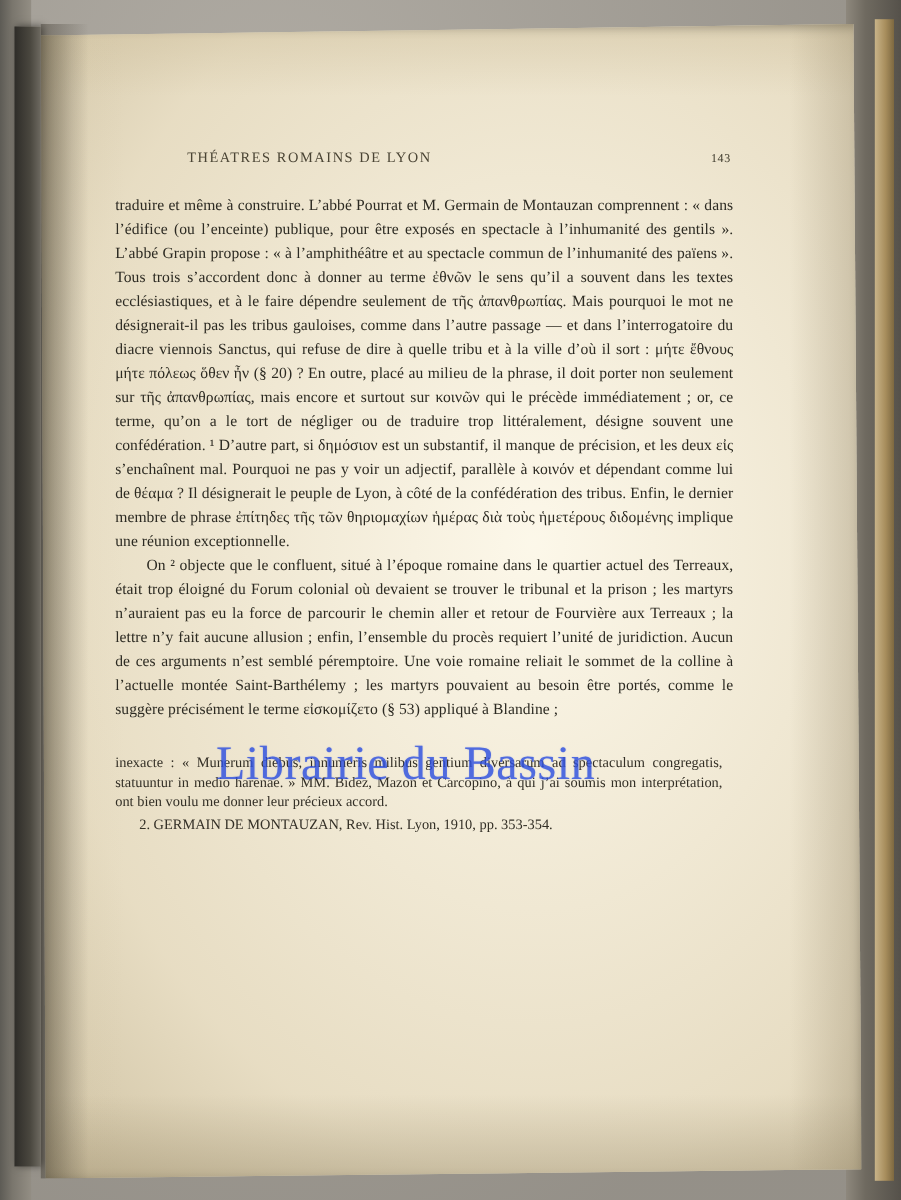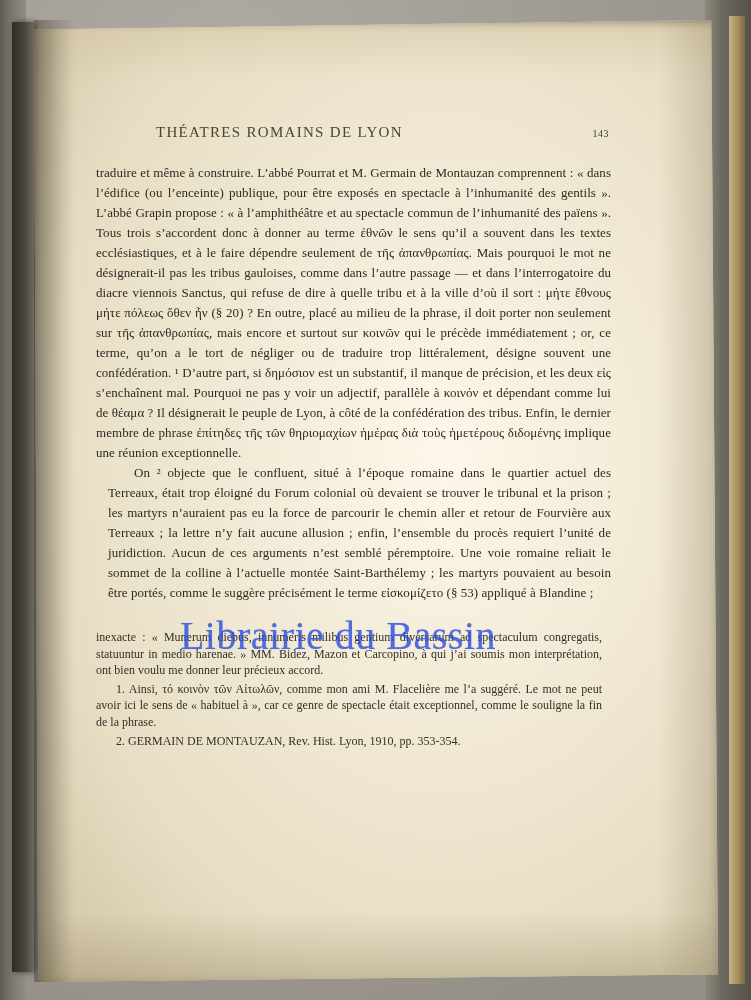--- a/index.html
+++ b/index.html
@@ -73,41 +73,40 @@
     font-size: 11.2px;
     letter-spacing: 1.25px;
     color: #4a4434;
     margin-bottom: 22px;
     padding-left: 60px;
     padding-right: 2px;
   }
   .rh-title {
     font-variant: small-caps;
     text-transform: uppercase;
-    font-size: 15px;
+    font-size: 12px;
     letter-spacing: 1.3px;
   }
   .rh-folio {
     font-size: 10px;
     letter-spacing: 0.5px;
     color: #3e3a2c;
   }
   .body-text p {
     margin: 0;
     text-align: justify;
     text-justify: inter-word;
     font-size: 13px;
     line-height: 20px;
     color: #2c2a22;
     letter-spacing: 0.05px;
     hyphens: none;
   }
   .body-text p.indent {
     text-indent: 26px;
-    margin-left: 12px;
   }
   .notes {
     margin-top: 26px;
     width: 506px;
   }
   .note-rule {
     width: 0;
     height: 0;
     border-top: 0px solid #8a8268;
     margin-bottom: 10px;
@@ -178,21 +177,20 @@
       </div>
 
       <div class="body-text">
         <p>traduire et même à construire. L’abbé Pourrat et M. Germain de Montauzan comprennent : « dans l’édifice (ou l’enceinte) publique, pour être exposés en spectacle à l’inhumanité des gentils ». L’abbé Grapin propose : « à l’amphithéâtre et au spectacle commun de l’inhumanité des païens ». Tous trois s’accordent donc à donner au terme ἐθνῶν le sens qu’il a souvent dans les textes ecclésiastiques, et à le faire dépendre seulement de τῆς ἀπανθρωπίας. Mais pourquoi le mot ne désignerait-il pas les tribus gauloises, comme dans l’autre passage — et dans l’interrogatoire du diacre viennois Sanctus, qui refuse de dire à quelle tribu et à la ville d’où il sort : μήτε ἔθνους μήτε πόλεως ὅθεν ἦν (§ 20) ? En outre, placé au milieu de la phrase, il doit porter non seulement sur τῆς ἀπανθρωπίας, mais encore et surtout sur κοινῶν qui le précède immédiatement ; or, ce terme, qu’on a le tort de négliger ou de traduire trop littéralement, désigne souvent une confédération. ¹ D’autre part, si δημόσιον est un substantif, il manque de précision, et les deux εἰς s’enchaînent mal. Pourquoi ne pas y voir un adjectif, parallèle à κοινόν et dépendant comme lui de θέαμα ? Il désignerait le peuple de Lyon, à côté de la confédération des tribus. Enfin, le dernier membre de phrase ἐπίτηδες τῆς τῶν θηριομαχίων ἡμέρας διὰ τοὺς ἡμετέρους διδομένης implique une réunion exceptionnelle.</p>
         <p class="indent">On ² objecte que le confluent, situé à l’époque romaine dans le quartier actuel des Terreaux, était trop éloigné du Forum colonial où devaient se trouver le tribunal et la prison ; les martyrs n’auraient pas eu la force de parcourir le chemin aller et retour de Fourvière aux Terreaux ; la lettre n’y fait aucune allusion ; enfin, l’ensemble du procès requiert l’unité de juridiction. Aucun de ces arguments n’est semblé péremptoire. Une voie romaine reliait le sommet de la colline à l’actuelle montée Saint-Barthélemy ; les martyrs pouvaient au besoin être portés, comme le suggère précisément le terme εἰσκομίζετο (§ 53) appliqué à Blandine ;</p>
       </div>
 
       <div class="notes">
         <div class="note-rule"></div>
         <p>inexacte : « Munerum diebus, innumeris milibus gentium diversarum ad spectaculum congregatis, statuuntur in medio harenae. » MM. Bidez, Mazon et Carcopino, à qui j’ai soumis mon interprétation, ont bien voulu me donner leur précieux accord.</p>
-        <p class="ni">1. Ainsi, τό κοινὸν τῶν Αἰτωλῶν, comme mon ami M. Flacelière me l’a suggéré. Le mot ne peut avoir ici le sens de « habituel à », car ce genre de spectacle était exceptionnel, comme le souligne la fin de la phrase.</p>
         <p class="ni">2. GERMAIN DE MONTAUZAN, Rev. Hist. Lyon, 1910, pp. 353-354.</p>
       </div>
 
     </div>
 
     <div class="page-shade-bottom"></div>
     <div class="page-shade-right"></div>
   </div>
 
   <div class="spine-shadow"></div>

